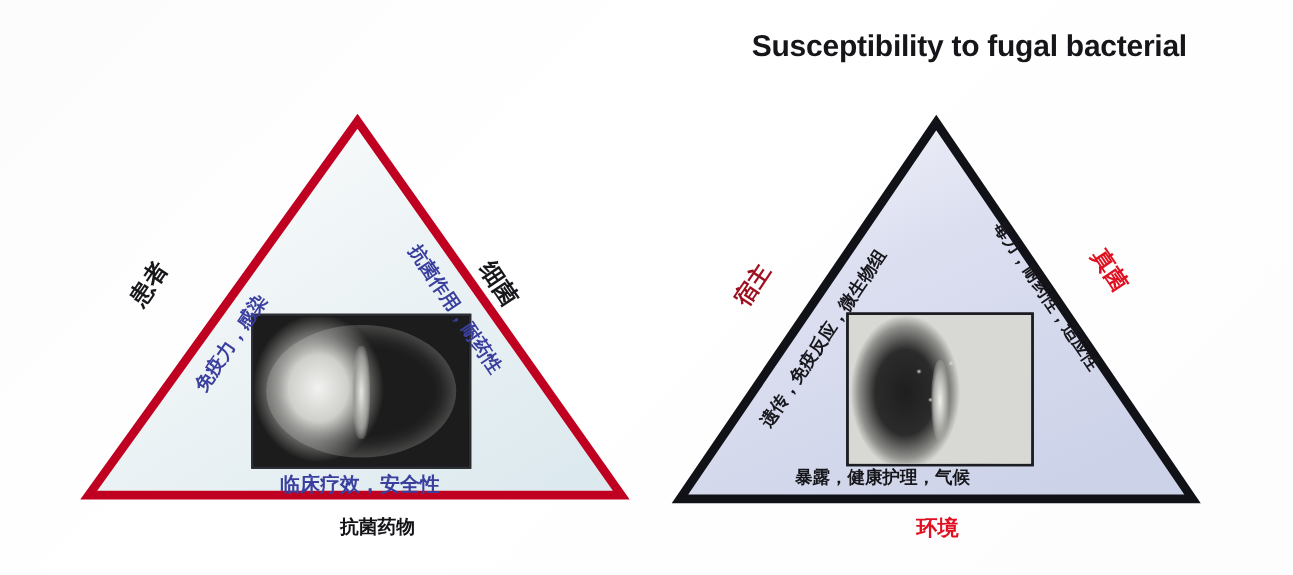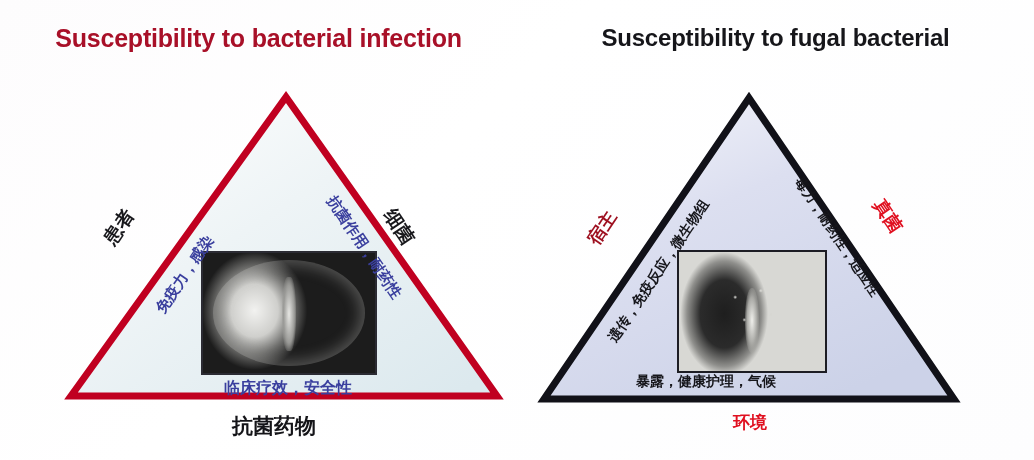--- a/index.html
+++ b/index.html
@@ -144,21 +144,21 @@
     font-family: "DejaVu Sans", "Liberation Sans", sans-serif;
     transform-origin: center center;
   }
 
   
   #lbl-l-out-left  { left: 100px; top: 214px;  font-size: 19px; color: #18181c; transform: rotate(-56deg); }
   #lbl-l-in-left   { left: 140px; top: 265px;  font-size: 15px; color: #3a3f9e; transform: rotate(-56deg); }
   #lbl-l-out-right { left: 380px; top: 214px;  font-size: 19px; color: #18181c; transform: rotate(56deg); }
   #lbl-l-in-right  { left: 304px; top: 238px;  font-size: 15px; color: #3a3f9e; transform: rotate(56deg); }
   #lbl-l-in-bottom { left: 190px; top: 378px;  width: 196px; text-align: center; font-size: 16px; color: #3a3f9e; }
-  #lbl-l-out-bottom{ left: 176px; top: 412px;  width: 196px; text-align: center; font-size: 21px; color: #141418; }
+  #lbl-l-out-bottom{ left: 204px; top: 412px;  width: 196px; text-align: center; font-size: 15px; color: #141418; }
 
   
   #lbl-r-out-left  { left: 584px; top: 216px;  font-size: 18px; color: #9e1020; transform: rotate(-56deg); }
   #lbl-r-in-left   { left: 590px; top: 262px;  font-size: 14px; color: #16161b; transform: rotate(-56deg); }
   #lbl-r-out-right { left: 870px; top: 204px;  font-size: 18px; color: #e01020; transform: rotate(56deg); }
   #lbl-r-in-right  { left: 772px; top: 228px;  font-size: 14px; color: #16161b; transform: rotate(56deg); }
   #lbl-r-in-bottom { left: 636px; top: 373px;  width: 228px; text-align: left; font-size: 14px; color: #16161b; }
   #lbl-r-out-bottom{ left: 636px; top: 411px;  width: 228px; text-align: center; font-size: 17px; color: #e01020; font-weight: bold; }
 
   
@@ -173,21 +173,20 @@
     letter-spacing: 1px;
     white-space: nowrap;
     opacity: 0.92;
   }
 </style>
 </head>
 <body>
 
 <div id="canvas">
 
-  <div class="title" id="title-left">Susceptibility to bacterial infection</div>
   <div class="title" id="title-right">Susceptibility to fugal bacterial</div>
 
   <div class="tri-wrap" style="left:0px; top:0px; width:517px; height:460px;">
     <svg class="tri-svg" width="517" height="460" viewBox="0 0 517 460">
       <defs>
         <linearGradient id="gradLeft" x1="0" y1="0" x2="0.9" y2="1">
           <stop offset="0%" stop-color="#ffffff"></stop>
           <stop offset="45%" stop-color="#eef4f6"></stop>
           <stop offset="100%" stop-color="#dce9ee"></stop>
         </linearGradient>

